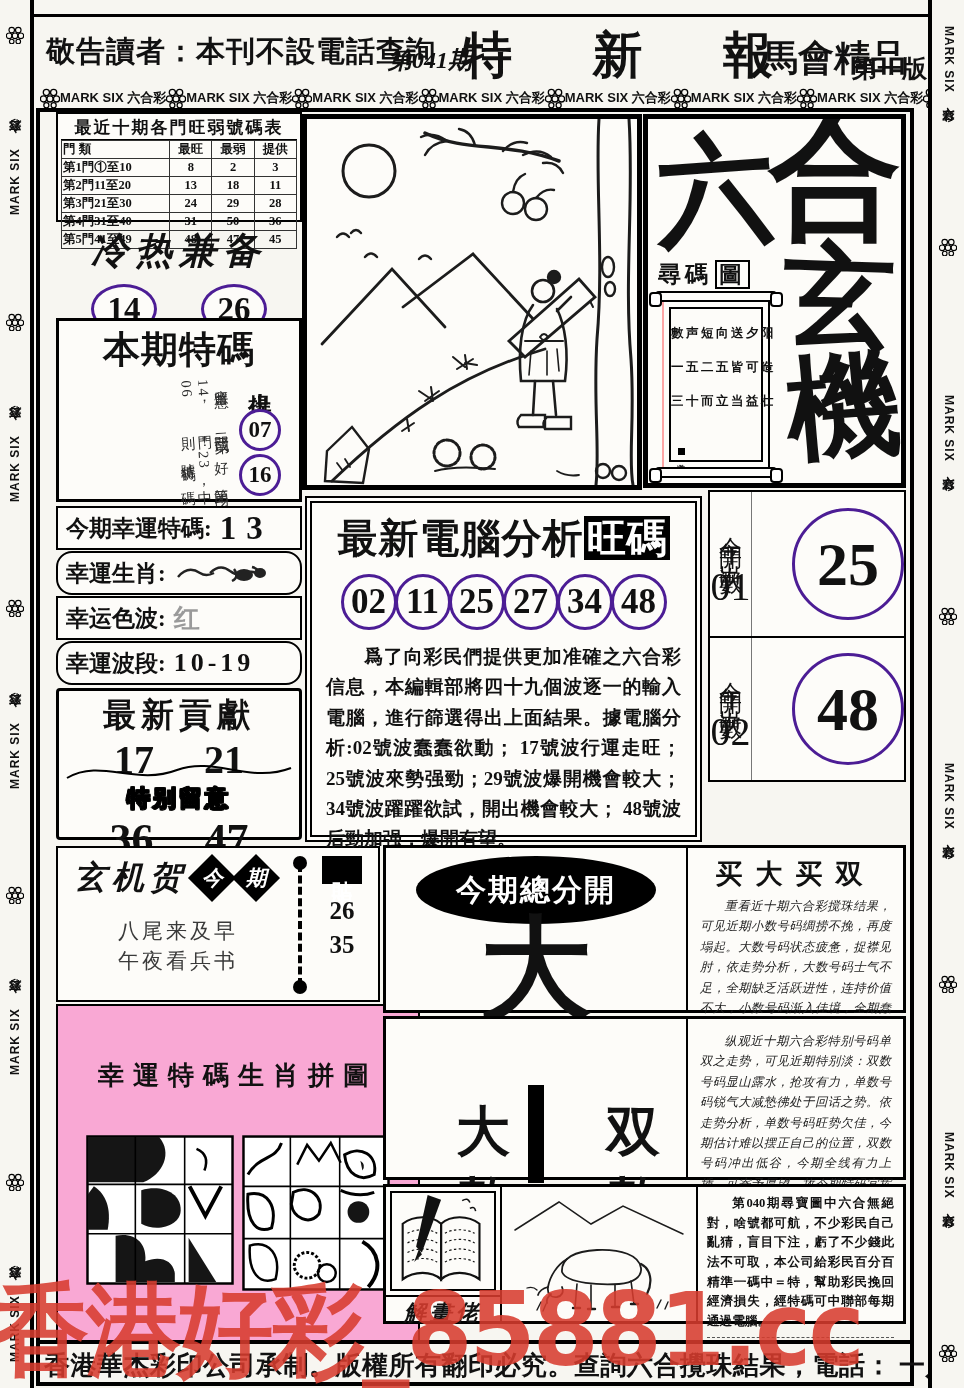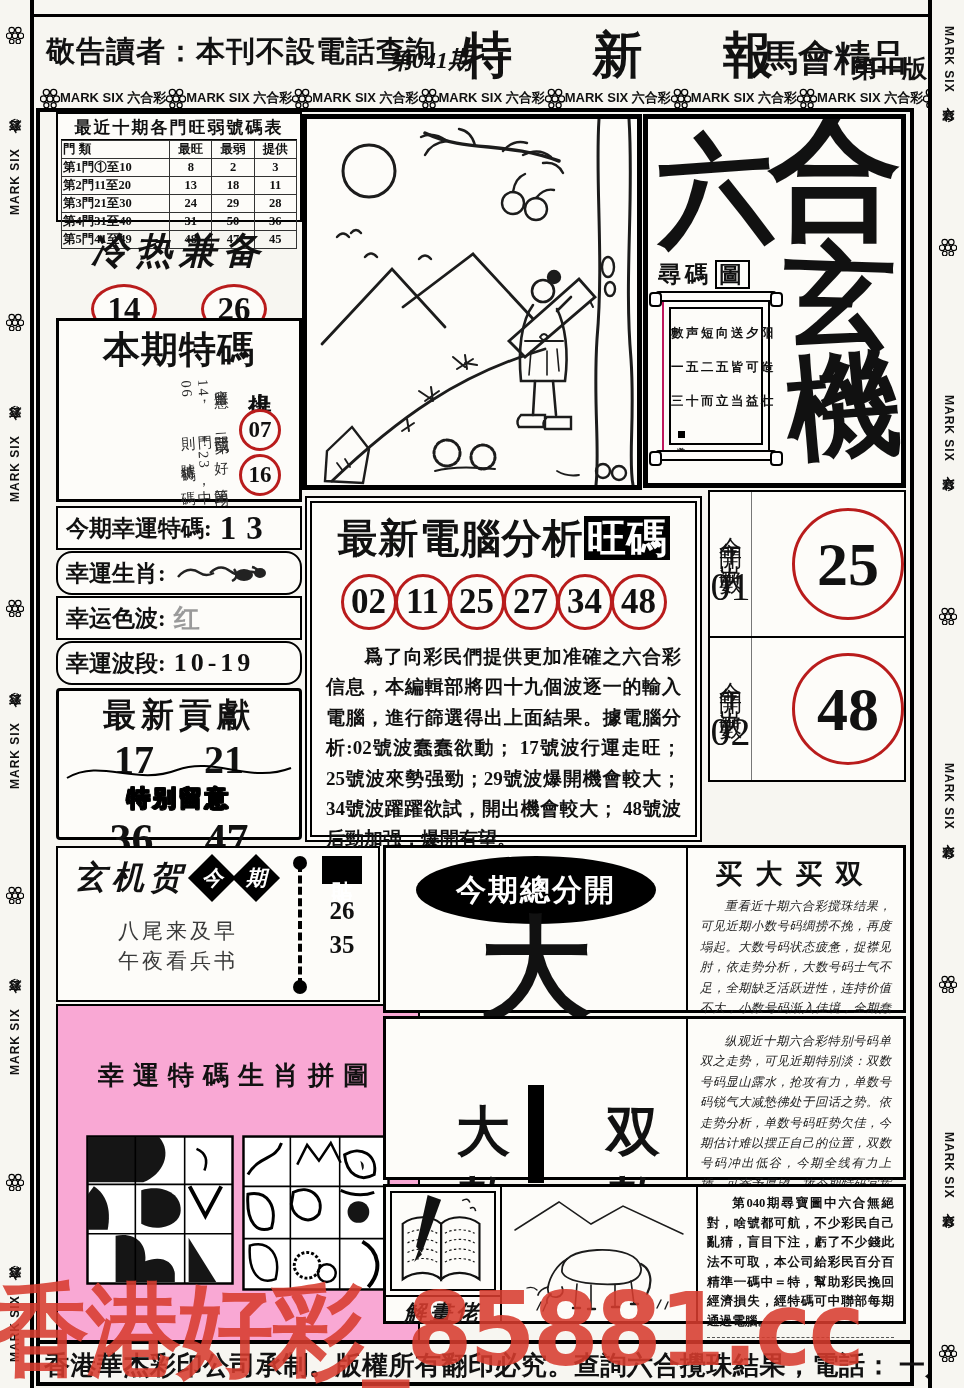--- a/index.html
+++ b/index.html
@@ -36,21 +36,21 @@
   .hcbox { left:56px; top:112px; width:246px; height:110px; border:2px solid #000; background:#fdfcf9; padding:2px 3px;}
   .hcbox .t { text-align:center; font-size:17px; font-weight:900; letter-spacing:2px; border-bottom:1.5px solid #000; }
   .hcbox table { width:100%; border-collapse:collapse; }
   .hcbox td { border:1px solid #333; font-size:12.5px; font-weight:700; text-align:center; padding:0 1px; height:14px; }
   .hcbox td:first-child { text-align:left; }
   
   .chbox { left:56px; top:226px; width:246px; text-align:center; }
   .chbox .t { font-size:37px; font-weight:900; letter-spacing:7px; font-style:italic; }
   .chnums { display:flex; justify-content:center; gap:44px; margin-top:8px; }
   .circ { display:inline-flex; align-items:center; justify-content:center;
-          border:3px solid #b91c1c; border-radius:50%; background:#fdfcf9; }
+          border:3px solid #4c1d95; border-radius:50%; background:#fdfcf9; }
   .ch-c { width:66px; height:50px; font-size:33px; font-weight:600; }
   
   .scbox { left:56px; top:318px; width:246px; height:184px; border:3px solid #000; padding:4px 8px; background:#fdfcf9;}
   .scbox .t { text-align:center; font-size:37px; font-weight:900; letter-spacing:1px; }
   .scbody { display:flex; height:124px; margin-top:2px; }
   .scnotes { flex:1; writing-mode:vertical-rl; font-size:14.5px; line-height:1.15;
              display:flex; gap:9px; padding-top:6px; color:#2a2a2a; }
   .scnotes span { display:block; transform:rotate(-4deg); letter-spacing:2px; }
   .scprov { width:62px; display:flex; flex-direction:column; align-items:center; }
   .scprov .lab { writing-mode:vertical-rl; font-size:23px; font-weight:700; letter-spacing:2px; }
@@ -119,21 +119,21 @@
   .xj.he   { right:0px; top:-6px;  font-size:132px; }
   .xj.xuan { right:6px; top:122px; font-size:112px; transform:rotate(2deg); }
   .xj.ji   { right:0px; top:232px; font-size:114px; transform:rotate(-5deg); }
   .xjlab { position:absolute; left:10px; top:140px; font-size:23px; font-weight:700; letter-spacing:4px; }
   .xjlab .boxed { border:2px solid #000; padding:0 2px; margin-left:3px; }
   .scroll { position:absolute; left:6px; top:172px; width:124px; height:192px; }
   .rod { height:11px; background:#fdfcf9; border:2px solid #000; border-radius:5px; position:relative; }
   .rod::before,.rod::after { content:""; position:absolute; top:-1px; width:9px; height:11px;
         border:2px solid #000; border-radius:4px; background:#fff; }
   .rod::before { left:-7px; } .rod::after { right:-7px; }
-  .sbody { margin:0 8px; height:148px; border-left:2px solid #be185d; border-right:2px solid #000;
+  .sbody { margin:0 8px; height:165px; border-left:2px solid #fca5a5; border-right:2px solid #000;
            padding:5px; background:#fdfcf9; }
   .sinner { border:2px solid #000; height:100%; position:relative; padding-top:8px; text-align:center; }
   .spoem { font-size:12.5px; letter-spacing:2.5px; line-height:2.7; font-weight:600; white-space:nowrap; }
   .ssig { position:absolute; left:3px; bottom:3px; writing-mode:vertical-rl; font-size:9px; }
   .ssig::before { content:""; display:inline-block; width:7px; height:7px; background:#000; margin-bottom:2px; }
   
   .apbox { left:708px; top:490px; width:198px; height:292px; border:2px solid #000; background:#fdfcf9; }
   .apcell { height:50%; display:flex; align-items:center;gap:40px; }
   .apcell + .apcell { border-top:2px solid #000; }
   .aplab { width:84px; border-right:1.5px solid #777; height:100%; display:flex; flex-direction:column;

